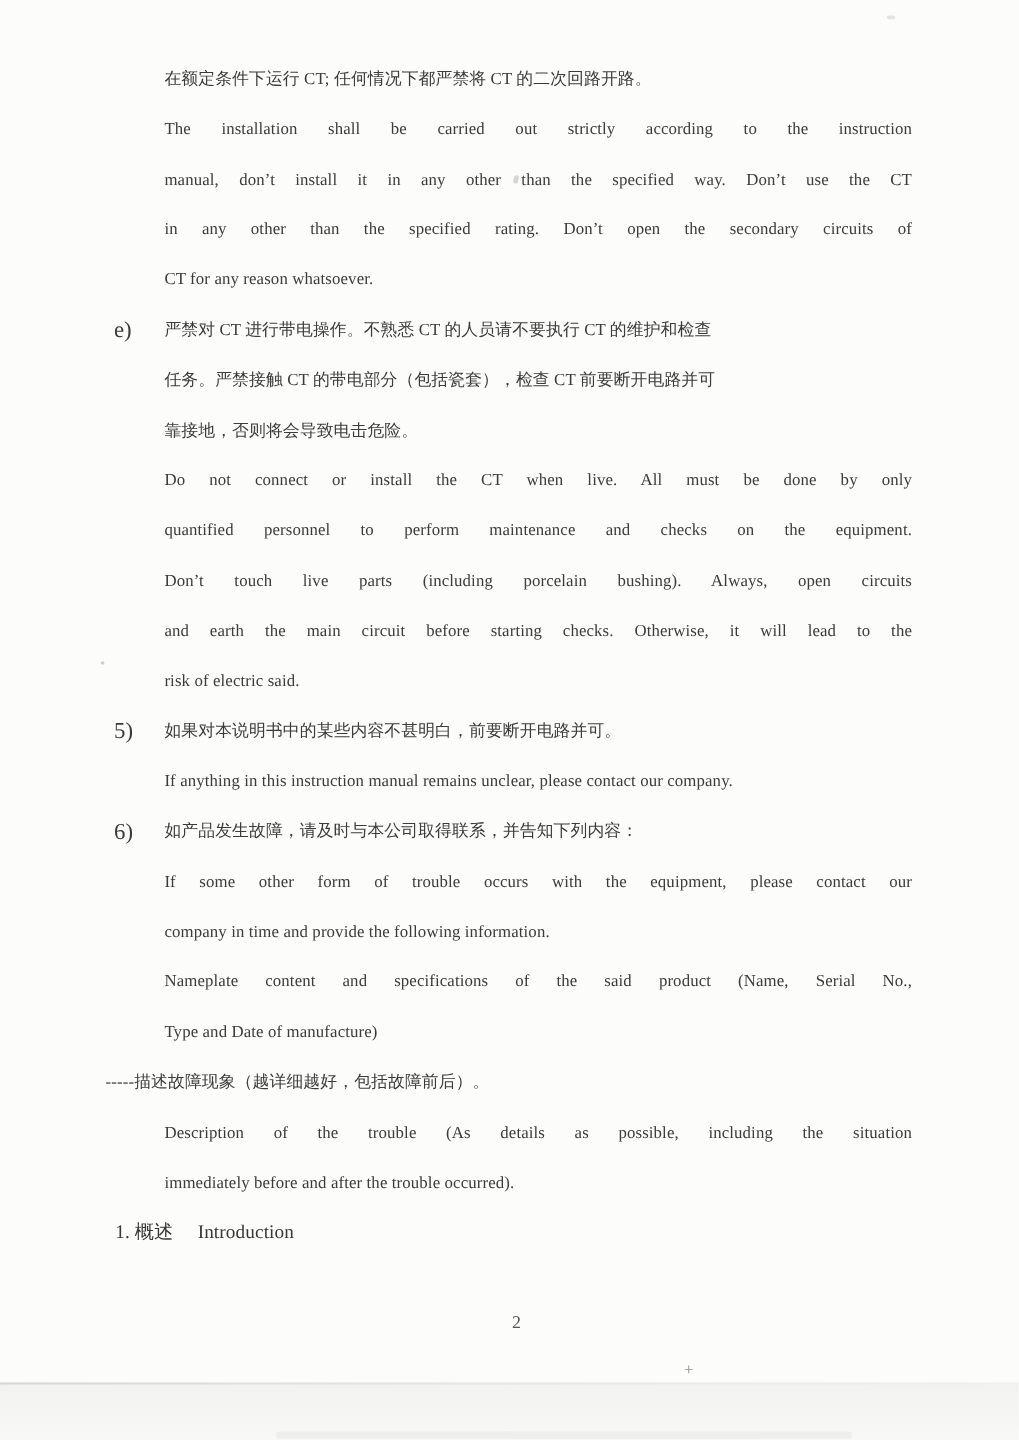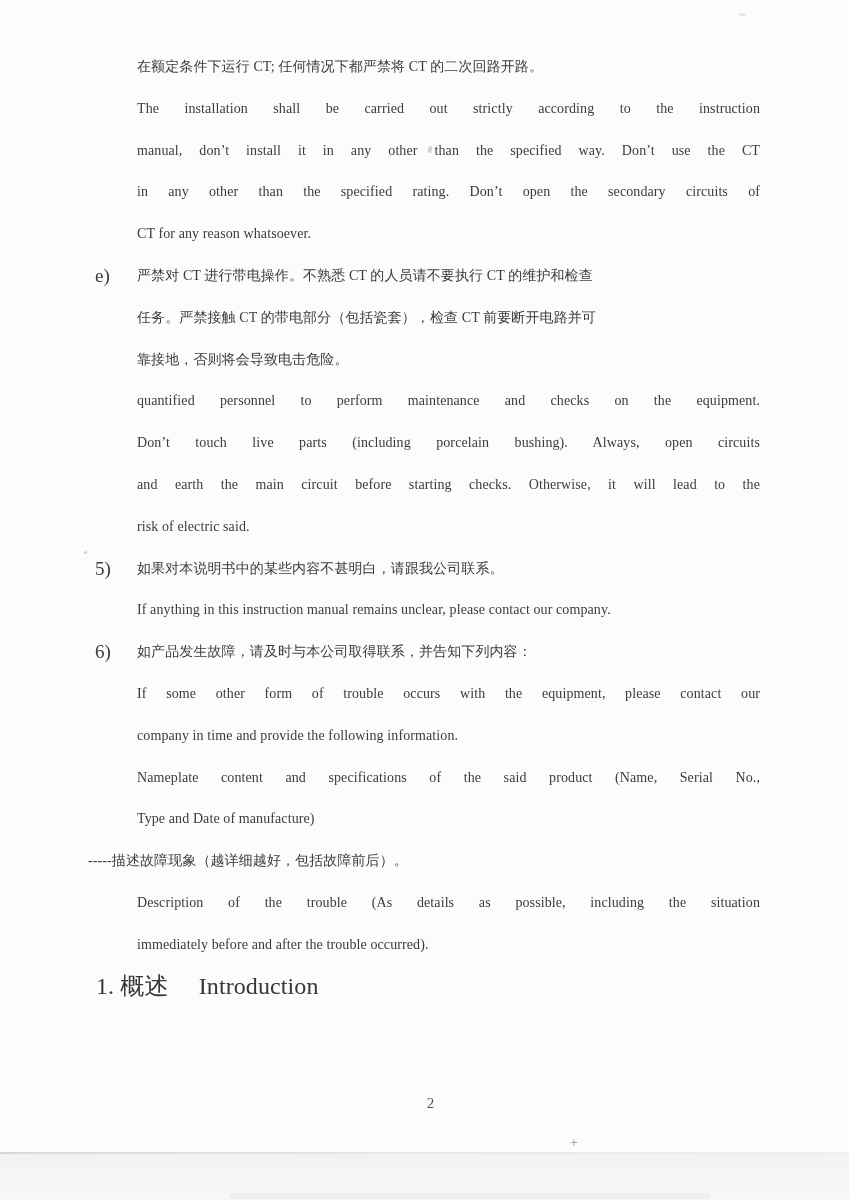--- a/index.html
+++ b/index.html
@@ -21,21 +21,21 @@
   }
   
   .line.jl{
     white-space:normal;text-align:justify;text-align-last:justify;
   }
   .marker{
     position:absolute;left:-42px;top:0;line-height:41.8px;font-size:19px;
   }
   .para.dash{margin-left:-49px;}   
   .para.heading{margin-left:-41px;}
-  .para.heading .line{font-size:24px;color:#373737;}
+  .para.heading .line{font-size:16px;color:#373737;}
   .page-number{
     position:absolute;top:1092px;left:0;right:0;text-align:center;
     padding-left:12px;font-size:15px;line-height:22px;color:#555;
   }
   
   .fold-line{
     position:absolute;top:1152px;left:0;width:100%;height:2px;
     background:linear-gradient(to right,#d8d8d6,#e6e6e4 45%,#f0f0ee);
   }
   .bottom-band{
@@ -70,28 +70,29 @@
         <div class="line jl">in any other than the specified rating. Don’t open the secondary circuits of</div>
         <div class="line">CT for any reason whatsoever.</div>
       </div>
       <div class="para cn">
         <span class="marker">e)</span>
         <div class="line">严禁对 CT 进行带电操作。不熟悉 CT 的人员请不要执行 CT 的维护和检查</div>
         <div class="line">任务。严禁接触 CT 的带电部分（包括瓷套），检查 CT 前要断开电路并可</div>
         <div class="line">靠接地，否则将会导致电击危险。</div>
       </div>
       <div class="para en">
+        <div class="line jl">Do not connect or install the CT when live. All must be done by only</div>
         <div class="line jl">quantified personnel to perform maintenance and checks on the equipment.</div>
         <div class="line jl">Don’t touch live parts (including porcelain bushing). Always, open circuits</div>
         <div class="line jl">and earth the main circuit before starting checks. Otherwise, it will lead to the</div>
         <div class="line">risk of electric said.</div>
       </div>
       <div class="para cn">
         <span class="marker">5)</span>
-        <div class="line">如果对本说明书中的某些内容不甚明白，请跟我公司联系。</div>
+        <div class="line">如果对本说明书中的某些内容不甚明白，前要断开电路并可。</div>
       </div>
       <div class="para en">
         <div class="line">If anything in this instruction manual remains unclear, please contact our company.</div>
       </div>
       <div class="para cn">
         <span class="marker">6)</span>
         <div class="line">如产品发生故障，请及时与本公司取得联系，并告知下列内容：</div>
       </div>
       <div class="para en">
         <div class="line jl">If some other form of trouble occurs with the equipment, please contact our</div>

